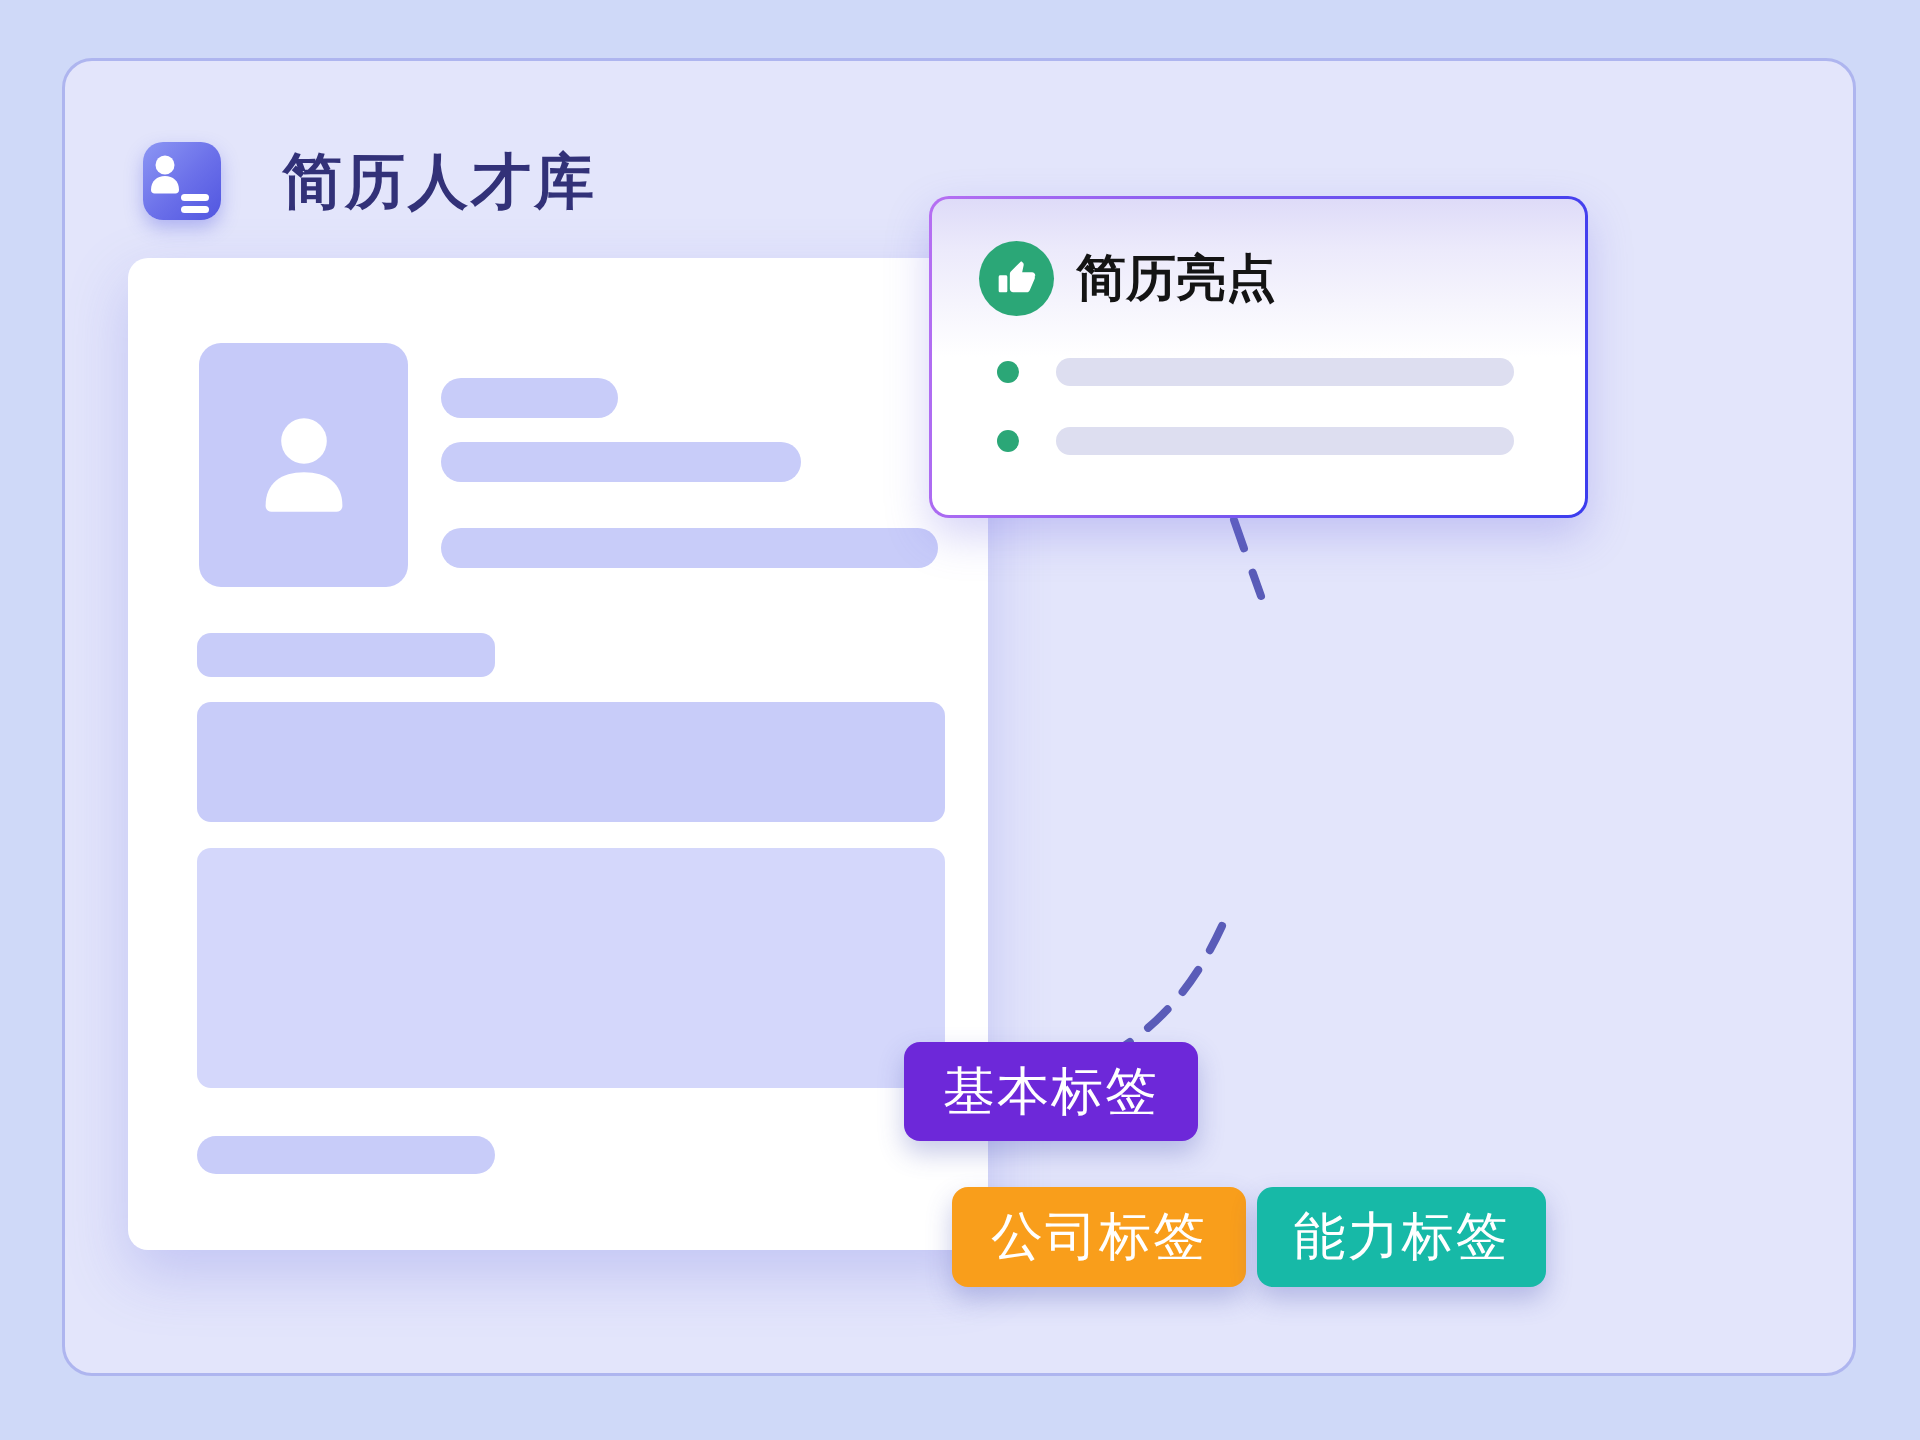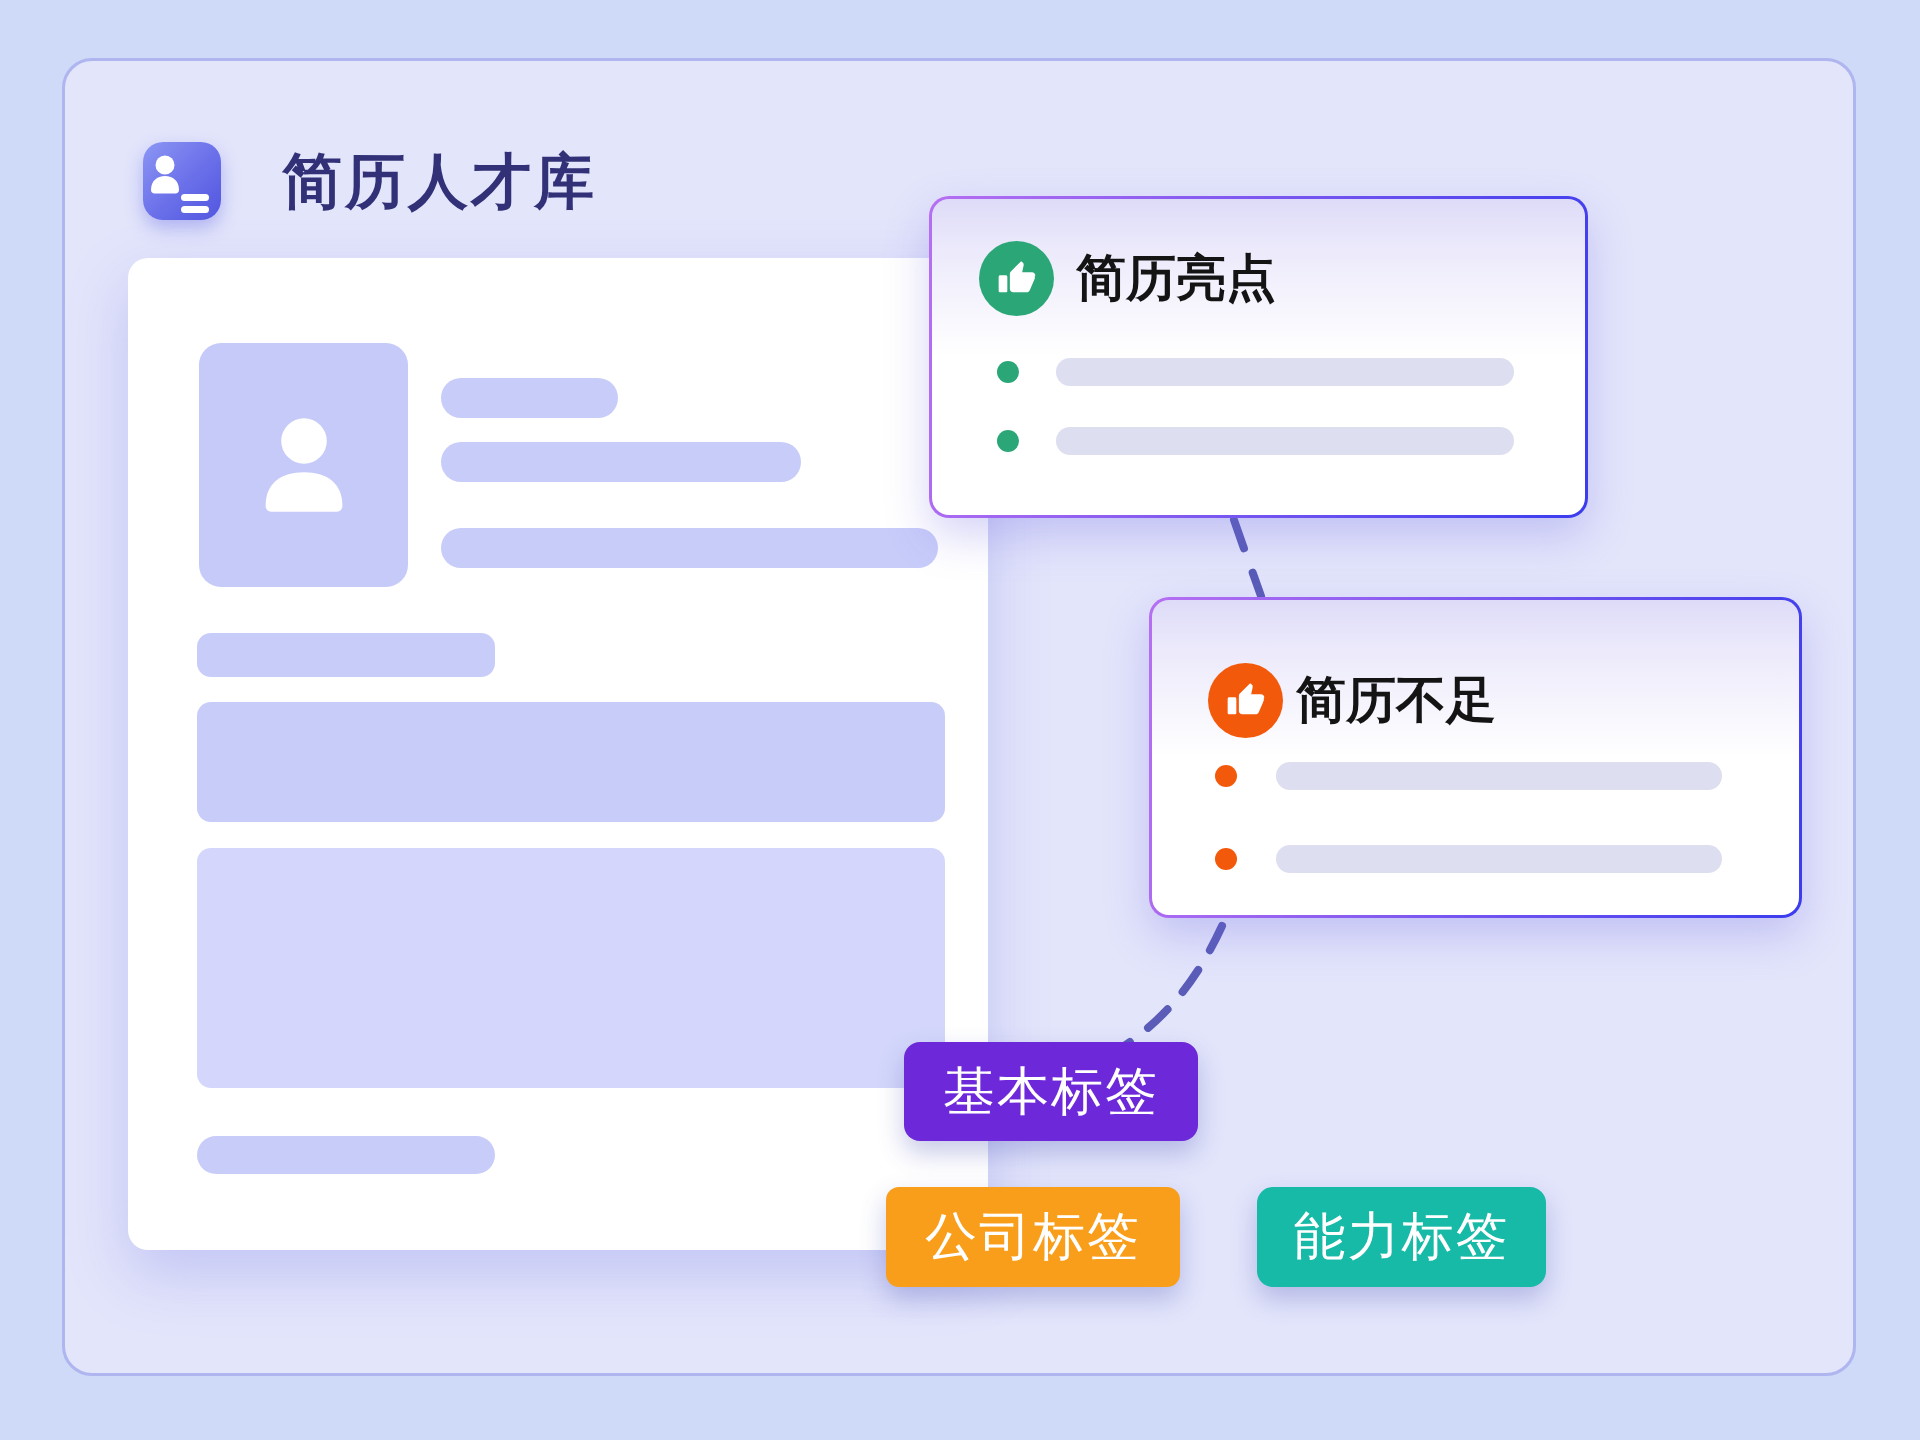--- a/index.html
+++ b/index.html
@@ -57,21 +57,21 @@
 
   
   .connectors{position:absolute;left:0;top:0;width:1920px;height:1440px;pointer-events:none;}
 
   
   .tag{position:absolute;display:flex;align-items:center;justify-content:center;
        border-radius:16px;color:#fff;font-size:52px;font-weight:500;letter-spacing:2px;
        box-shadow:0 12px 26px rgba(70,80,180,.30);cursor:pointer;}
   .tag-basic{left:904px;top:1042px;width:294px;height:99px;background:#6d28d9;}
   .tag-career{left:1257px;top:1042px;width:289px;height:99px;background:#8039E9;}
-  .tag-company{left:886px;top:1187px;width:294px;height:100px;background:#F99E1B;border-radius:13px;}
+  .tag-company{left:952px;top:1187px;width:294px;height:100px;background:#F99E1B;}
   .tag-ability{left:1257px;top:1187px;width:289px;height:100px;background:#17B9A7;}
 </style>
 </head>
 <body>
 
 <div class="canvas">
   <div class="panel"></div>
 
   <div class="app-icon">
     <svg width="78" height="78" viewBox="0 0 78 78">
@@ -112,31 +112,17 @@
         <path fill="#fff" d="M23 10c0-1.1-.9-2-2-2h-5.9l.9-4.3.03-.32c0-.41-.17-.79-.44-1.06L14.5 1.3 8.3 7.5c-.37.36-.58.86-.58 1.41V18c0 1.1.9 2 2 2h8.1c.83 0 1.54-.5 1.84-1.22l2.9-6.8c.09-.23.14-.47.14-.73V10z"></path>
       </svg>
     </div>
     <div class="callout-title ct1">简历亮点</div>
     <span class="dot dot-green c1-dot1"></span>
     <div class="bbar c1-bar1"></div>
     <span class="dot dot-green c1-dot2"></span>
     <div class="bbar c1-bar2"></div>
   </div>
 
-  <div class="callout callout-weaknesses">
-    <div class="callout-inner"></div>
-    <div class="badge badge-orange">
-      <svg width="40" height="40" viewBox="0 0 24 24">
-        <path fill="#fff" d="M2 20h3.2c.6 0 1-.4 1-1v-8.2c0-.6-.4-1-1-1H2c-.6 0-1 .4-1 1V19c0 .6.4 1 1 1z"></path>
-        <path fill="#fff" d="M23 10c0-1.1-.9-2-2-2h-5.9l.9-4.3.03-.32c0-.41-.17-.79-.44-1.06L14.5 1.3 8.3 7.5c-.37.36-.58.86-.58 1.41V18c0 1.1.9 2 2 2h8.1c.83 0 1.54-.5 1.84-1.22l2.9-6.8c.09-.23.14-.47.14-.73V10z"></path>
-      </svg>
-    </div>
-    <div class="callout-title ct2">简历不足</div>
-    <span class="dot dot-orange c2-dot1"></span>
-    <div class="bbar c2-bar1"></div>
-    <span class="dot dot-orange c2-dot2"></span>
-    <div class="bbar c2-bar2"></div>
-  </div>
 
   <div class="tag tag-basic">基本标签</div>
   <div class="tag tag-company">公司标签</div>
   <div class="tag tag-ability">能力标签</div>
 </div>
 
 </body></html>

